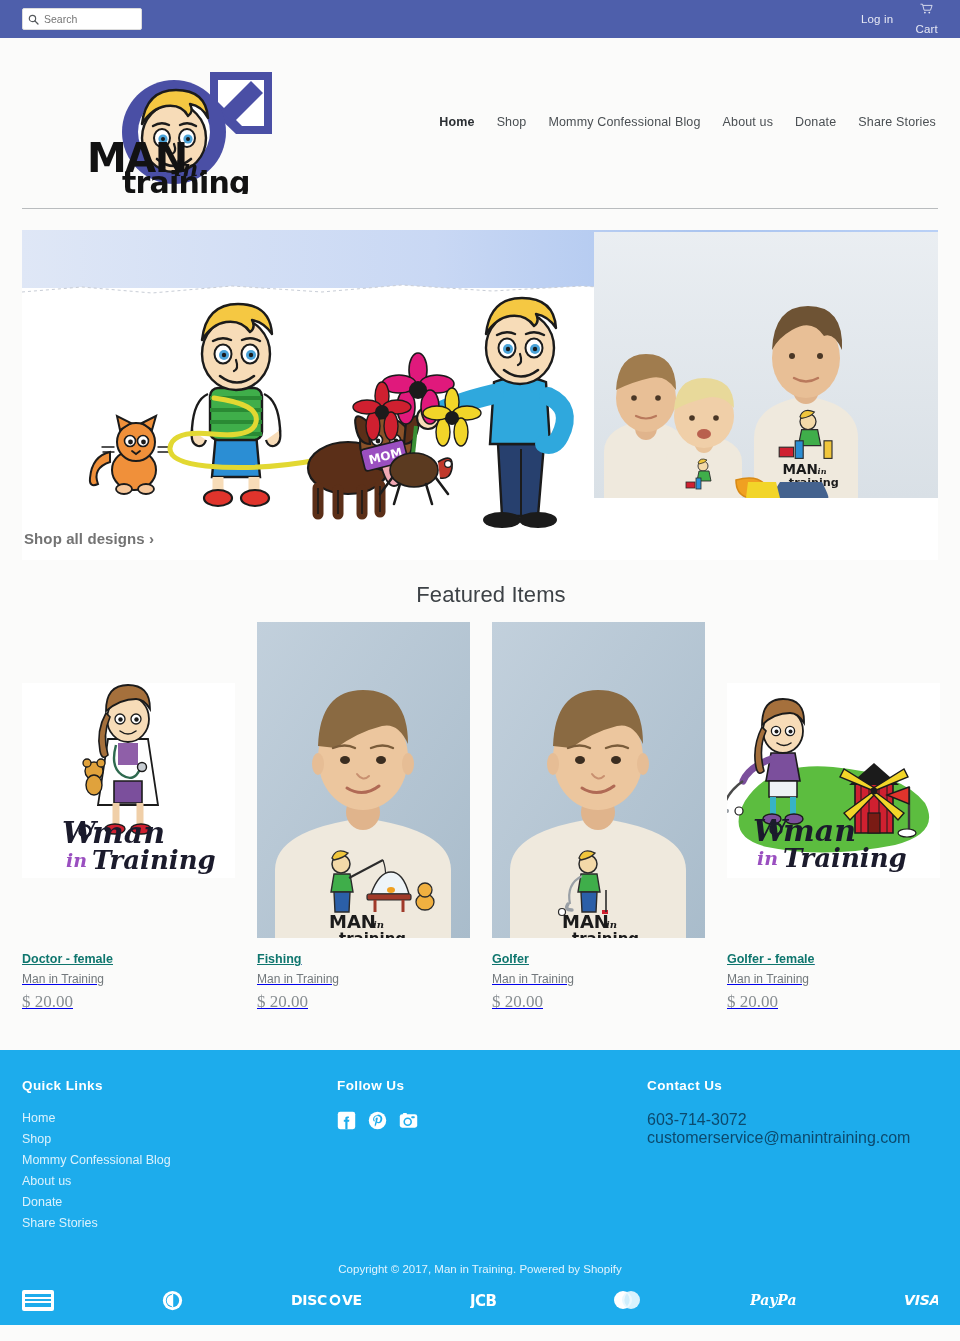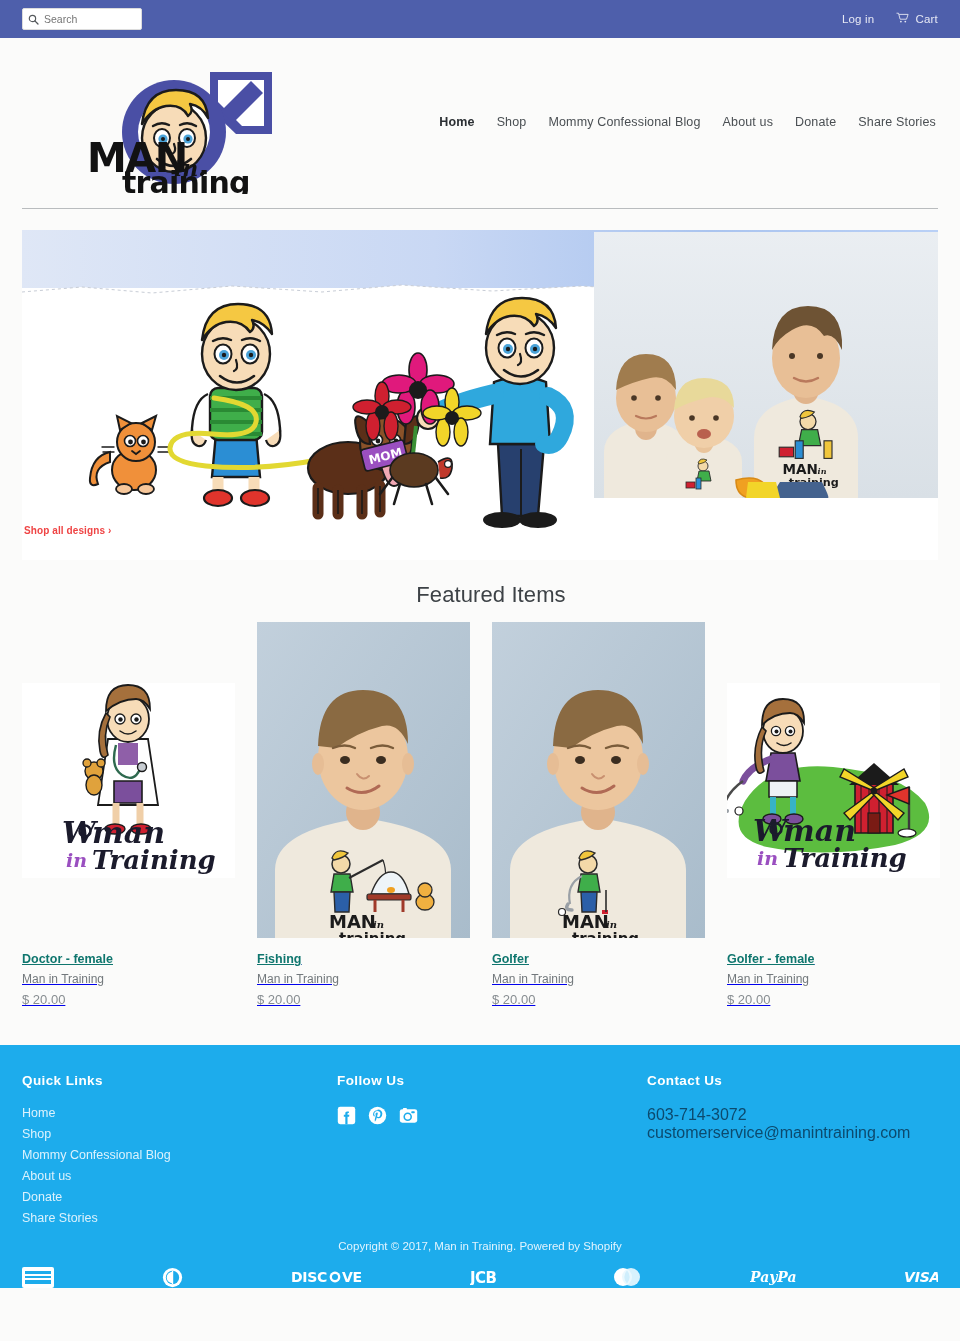--- a/index.html
+++ b/index.html
@@ -46,21 +46,21 @@
     display: flex;
     align-items: center;
     gap: 22px;
   }
   .topbar-link {
     color: #e6e8f4;
     font-size: 11.5px;
     text-decoration: none;
     letter-spacing: .2px;
   }
-  .cart-link { display: flex; align-items: center; gap: 6px; }
+  .cart-link { display: flex; align-items: center; gap: 6px; flex-direction: column; }
 
   
   .page { width: 960px; }
   .header {
     padding: 16px 22px 0 22px;
     display: flex;
     align-items: center;
   }
   .logo {
     width: 305px;
@@ -116,24 +116,24 @@
   }
   .hero-white {
     position: absolute; left: 0; top: 58px; width: 100%; height: 272px;
     background: #ffffff;
   }
   .hero-tear {
     position: absolute; left:0; top:52px; width:100%; height: 16px;
   }
   .shop-all {
     position: absolute;
-    left: 2px; bottom: 24px;
-    font-size: 10px;
+    left: 2px; bottom: 13px;
+    font-size: 15px;
     font-weight: bold;
-    color: #ef4444;
+    color: #737373;
     text-decoration: none;
     letter-spacing: .1px;
     z-index: 6;
   }
   .hero-photo {
     position: absolute;
     right: 0; top: 2px;
     width: 344px; height: 266px;
     overflow: hidden;
   }
@@ -165,21 +165,21 @@
   }
   .card-media.photo { background: #b7c5d2; align-items: stretch; }
   .card-title {
     margin-top: 14px;
     font-size: 12.5px;
     font-weight: bold;
     color: #0f766e;
     text-decoration: underline;
   }
   .card-vendor { margin-top: 6px; font-size: 12px; color: #72787c; }
-  .card-price  { margin-top: 6px; font-size: 13px; color: #878d91; }
+  .card-price  { margin-top: 6px; font-size: 17px; color: #878d91; font-family: Liberation Serif, serif; }
 
   
   .footer {
     margin-top: 38px;
     background: #1dacec;
     padding: 28px 22px 0 22px;
   }
   .footer-cols {
     display: grid;
     grid-template-columns: 315px 310px 1fr;
@@ -196,22 +196,22 @@
     font-size: 12.5px;
     color: #dcf2fd;
     text-decoration: none;
     margin-bottom: 7px;
   }
   .f-text { font-size: 16px; color: #0c4a6e; }
   .socials { display: flex; gap: 12px; align-items: center; }
   .socials svg { display: block; }
 
   .footer-bottom {
-    margin-top: 8px;
-    padding-bottom: 0;
+    margin-top: 26px;
+    padding-bottom: 14px;
     text-align: center;
   }
   .copyright { font-size: 11.5px; color: #e2f4fe; }
   .payments {
     margin-top: 14px;
     display: flex;
     justify-content: space-between;
     align-items: center;
     gap: 18px;
     height: 22px;

